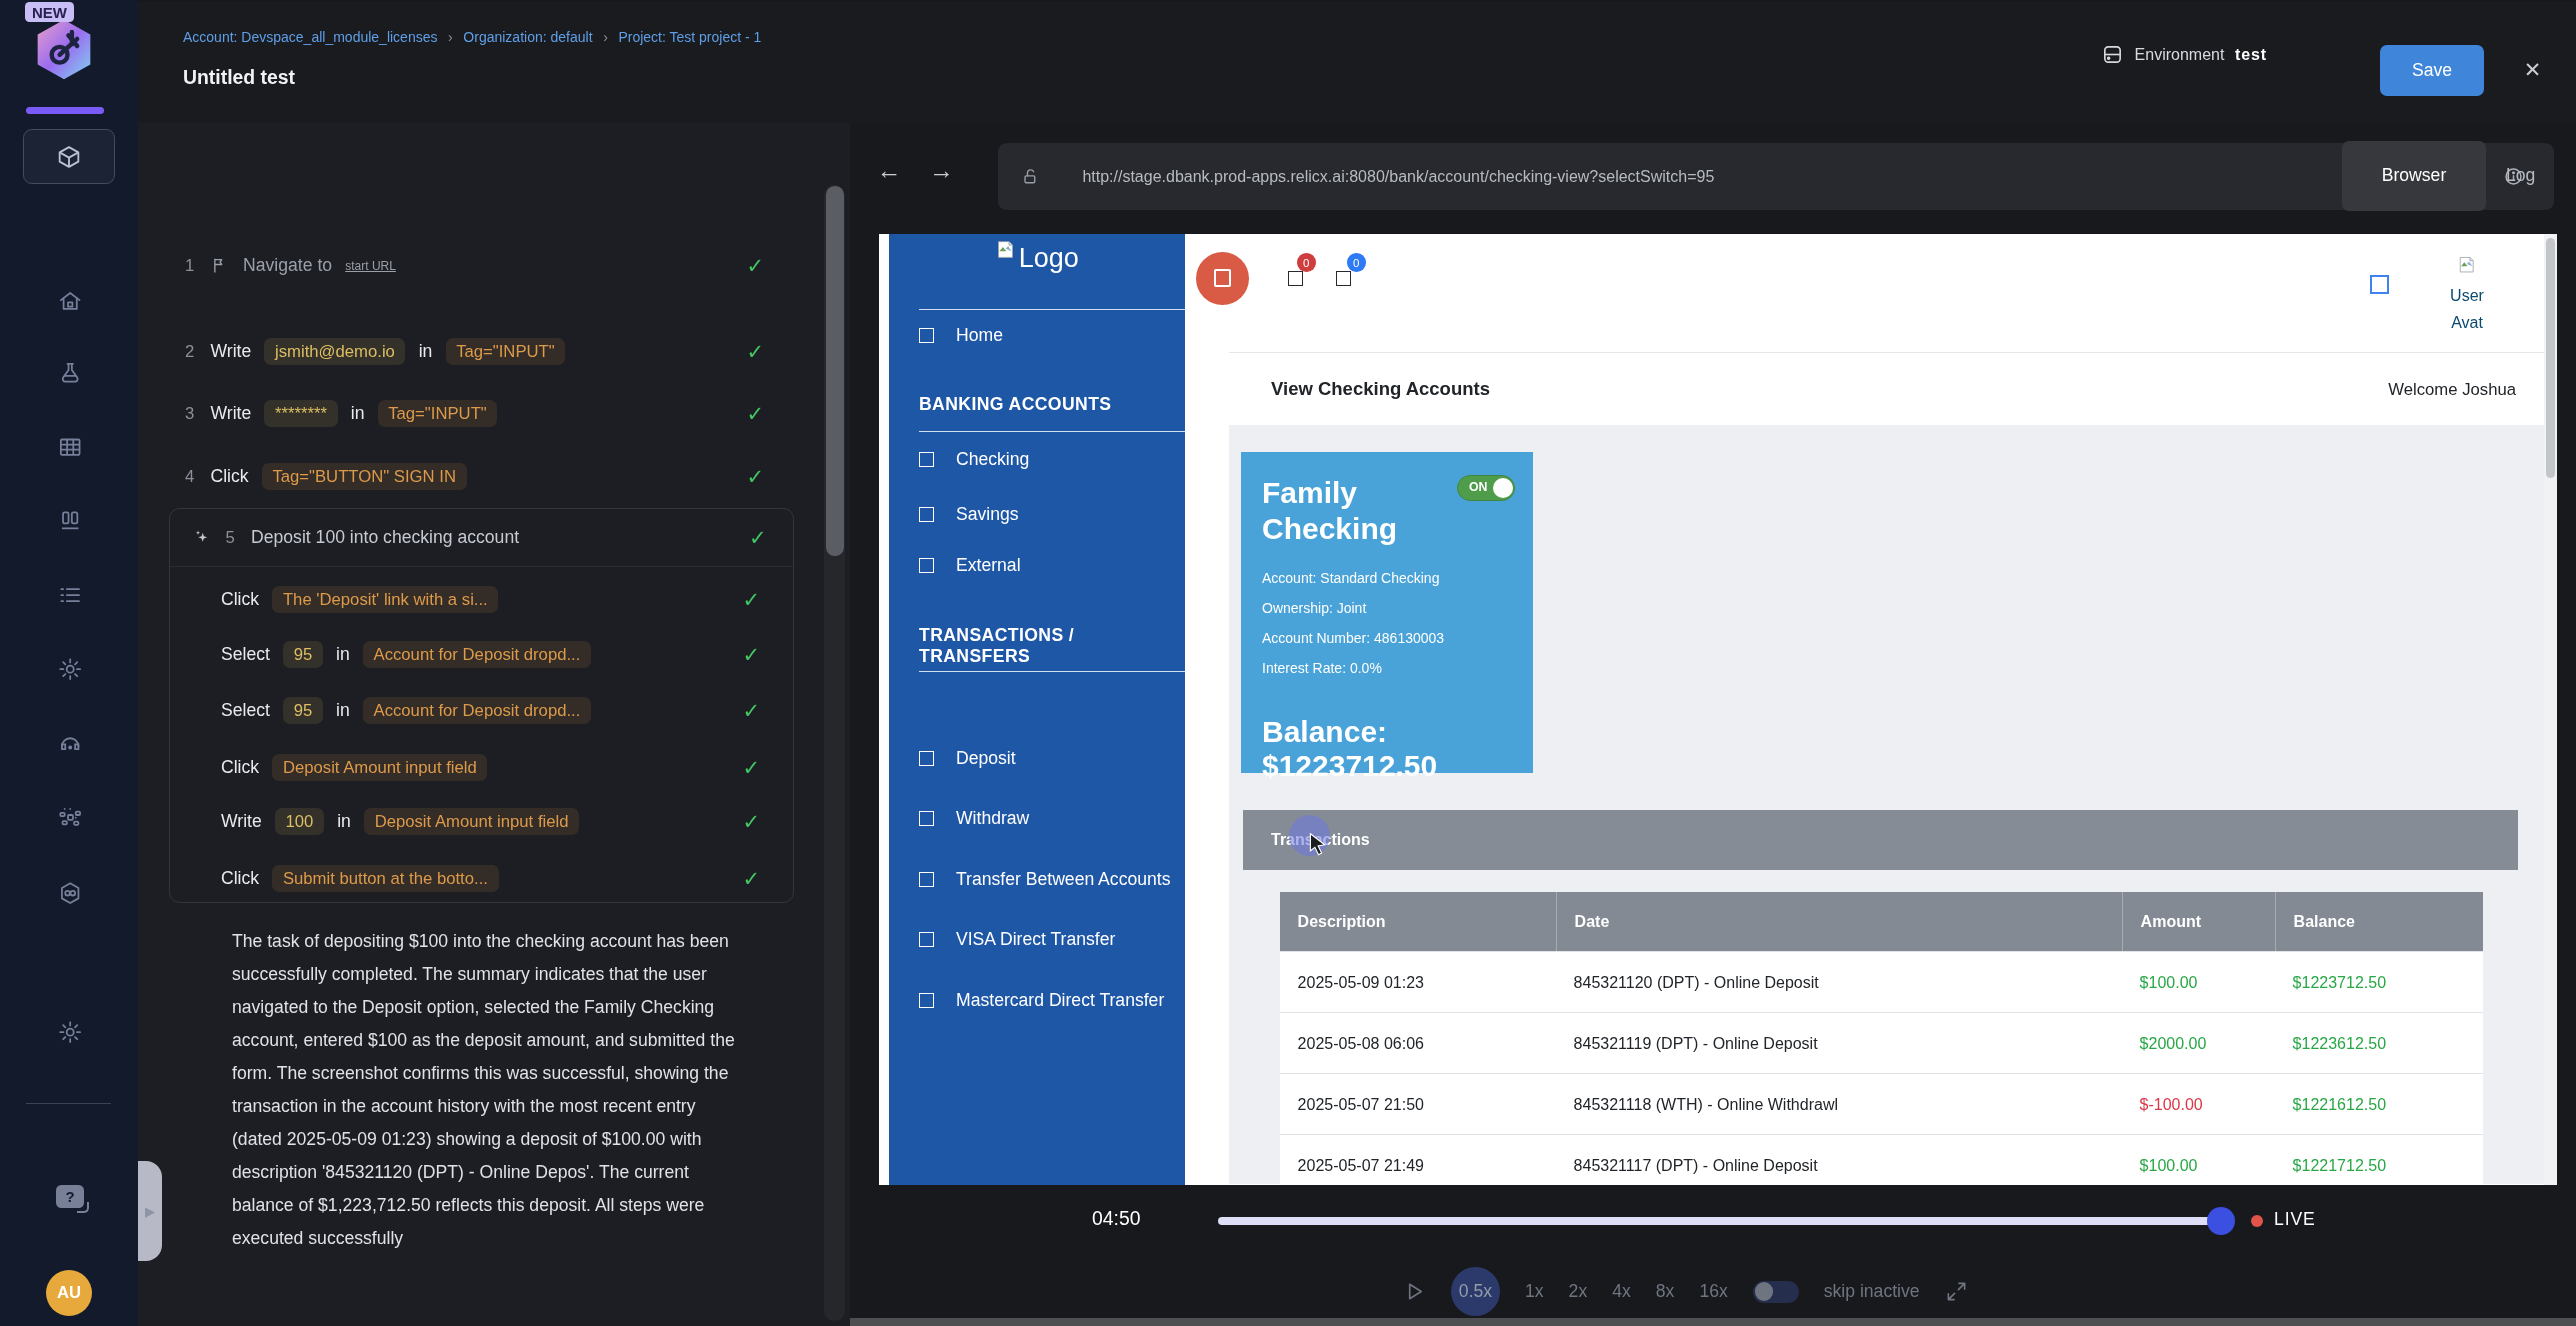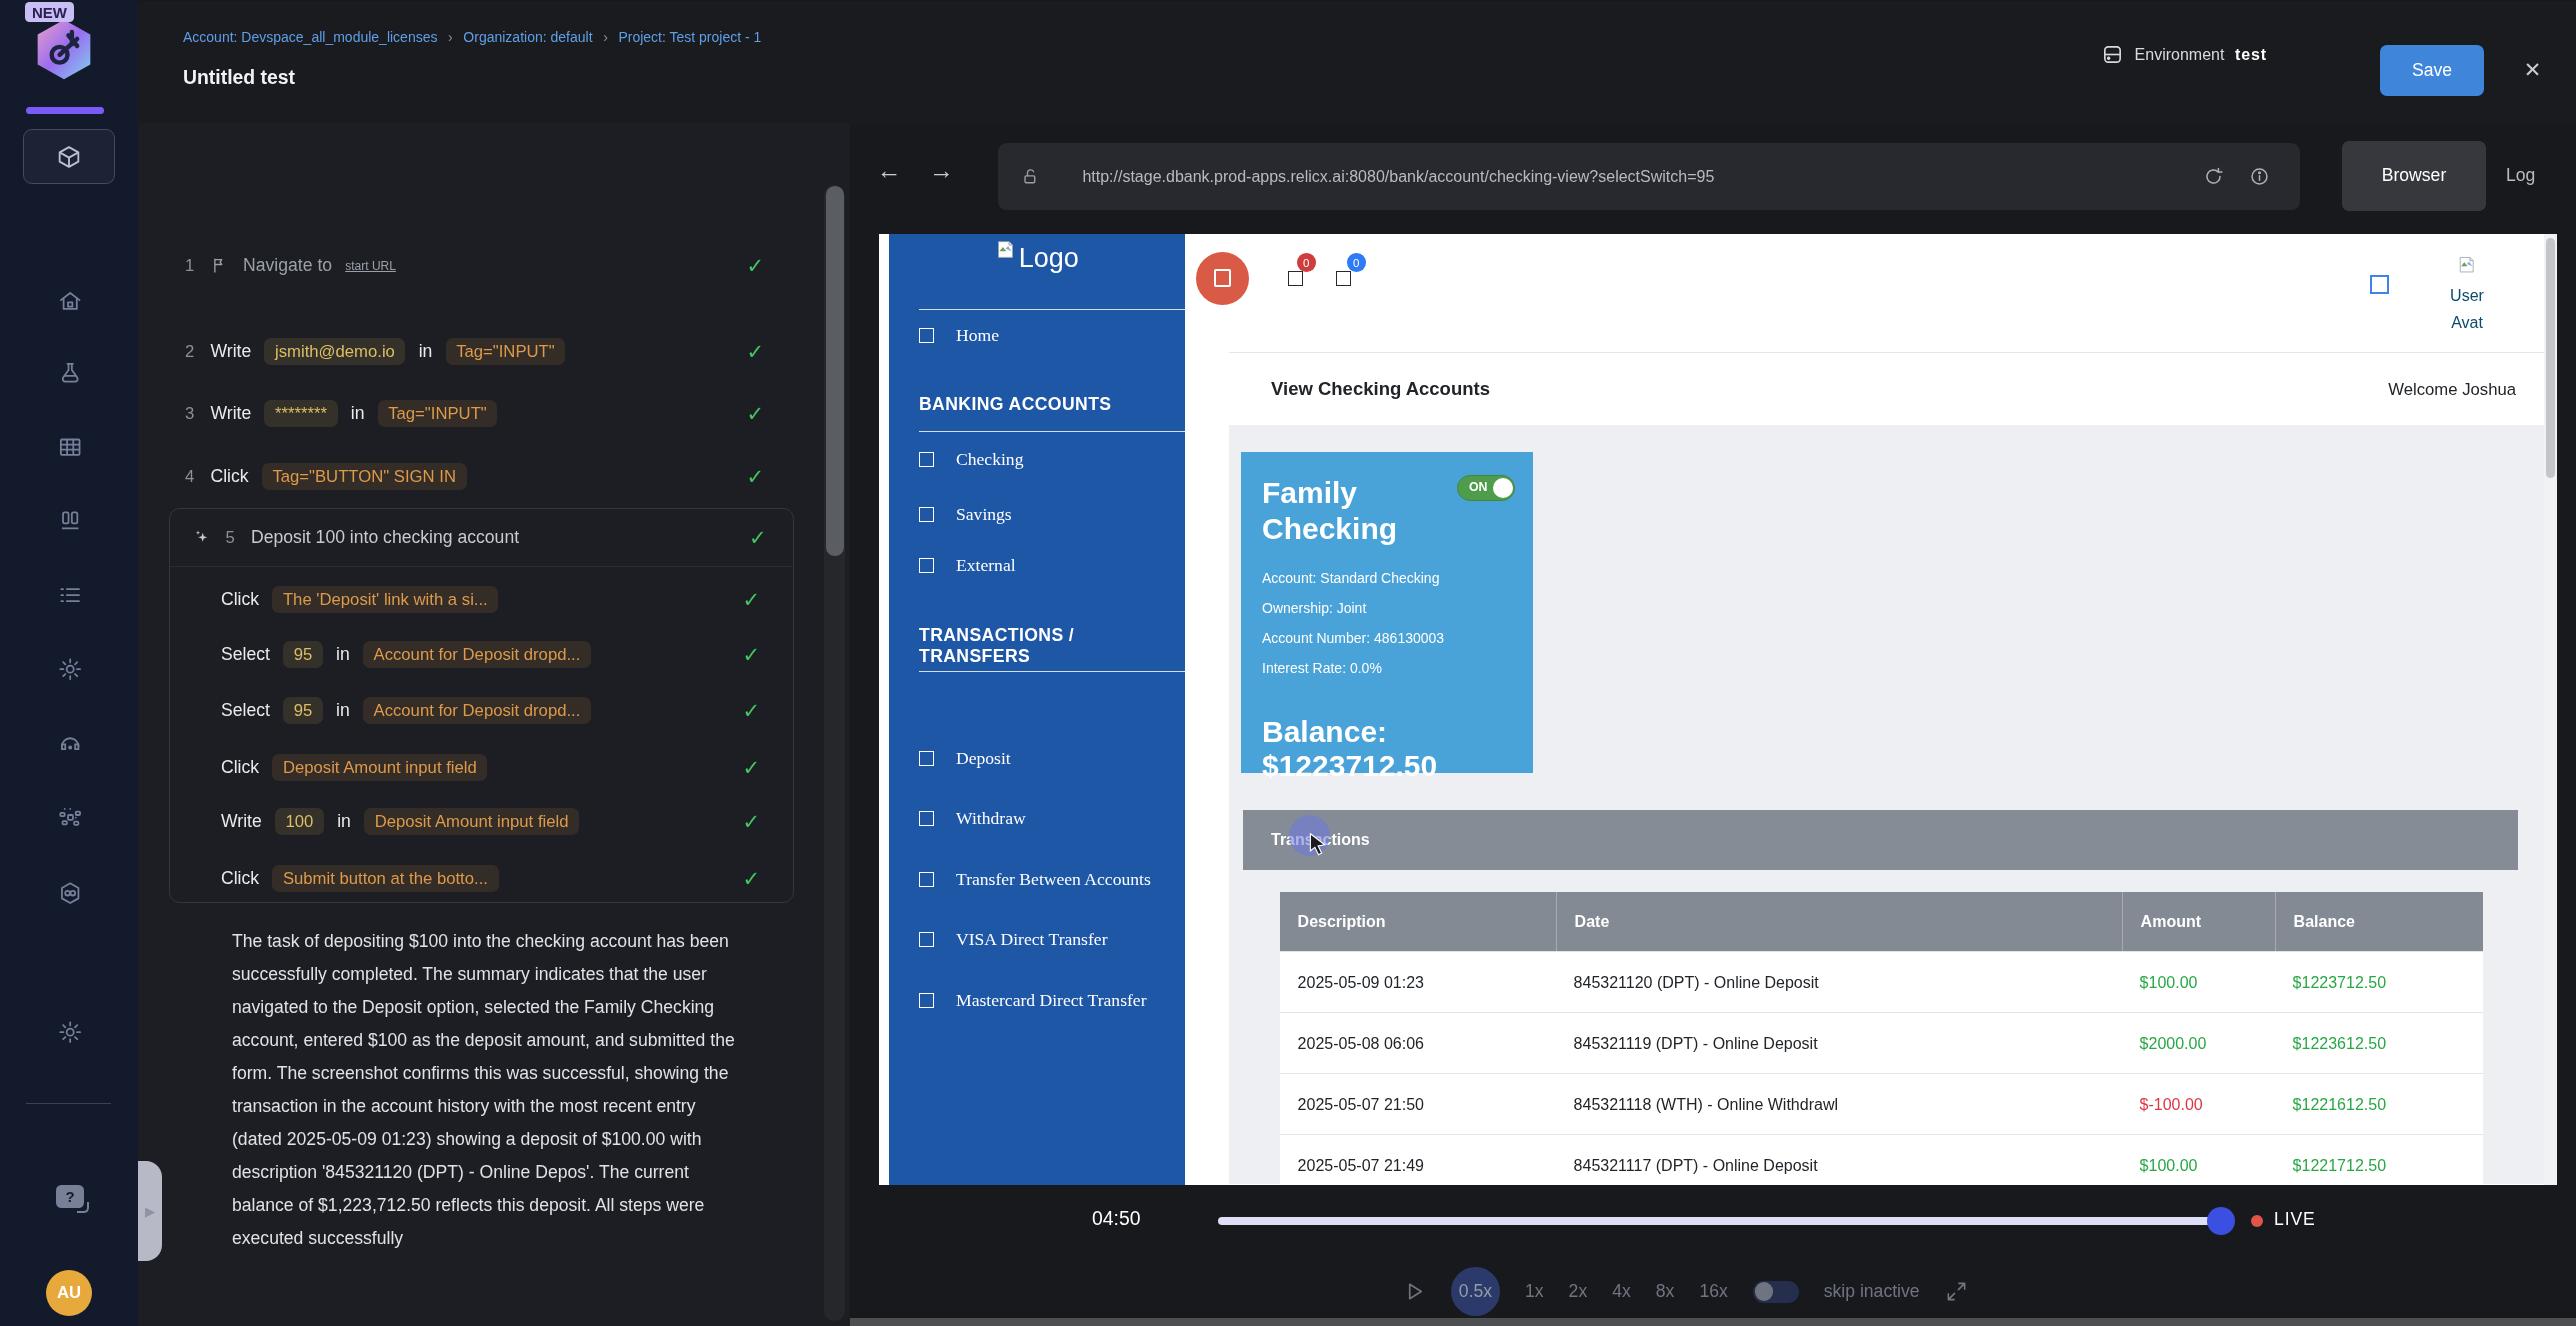--- a/index.html
+++ b/index.html
@@ -50,37 +50,37 @@
   .group-title { color:#c6cad2; font-size:17.6px; }
   .grow { position:absolute; left:51px; width:539px; height:39px; display:flex; align-items:center; gap:13.2px; }
   .sparkle { color:#c3c8d2; }
   .summary { position:absolute; left:94px; top:802px; width:514px; font-size:17.6px; line-height:33px; color:#e0e2e6; }
   .steps-scroll-track { position:absolute; left:686px; top:62px; width:21px; height:1136px; border-radius:10.6px; background:#26272b; }
   .steps-scroll-thumb { position:absolute; left:688px; top:63px; width:17.6px; height:370px; border-radius:8.8px; background:#5a5d64; }
 
   
   .browser-panel { position:absolute; left:850px; top:123px; width:1726px; height:1203px; background:#18191d; }
   .nav-arrow { position:absolute; top:28px; width:39px; height:39px; color:#c9ccd2; font-size:25px; display:flex; align-items:center; justify-content:center; }
-  .url-bar { position:absolute; left:148px; top:20px; width:1302px; height:67px; background:#28292e; border-radius:8.8px; display:flex; align-items:center; }
+  .url-bar { position:absolute; left:148px; top:20px; width:1556px; height:67px; background:#28292e; border-radius:8.8px; display:flex; align-items:center; }
   .lock-ic { margin-left:23px; color:#9aa0a8; }
   .url-text { margin-left:42px; color:#b6bbc2; font-size:16px; white-space:nowrap; overflow:hidden; }
   .url-actions { position:absolute; right:30px; top:0; height:67px; display:flex; align-items:center; gap:25px; color:#aeb3bb; }
   .browser-tab { position:absolute; left:1492px; top:17.6px; width:144px; height:70px; background:#37383d; border-radius:7px; color:#fff; font-size:17.6px; display:flex; align-items:center; justify-content:center; }
   .log-tab { position:absolute; left:1656px; top:17.6px; height:70px; color:#b7bcc3; font-size:17.6px; display:flex; align-items:center; }
   .bottom-strip { position:absolute; left:0; bottom:0; width:100%; height:8px; background:#4e4f51; }
 
   
   .viewport { position:absolute; left:29px; top:111px; width:1678px; height:951px; background:#ffffff; overflow:hidden; }
   .bank-side { position:absolute; left:10px; top:0; width:296px; height:951px; background:#1f57a7; }
   .bank-logo-row { position:absolute; left:0; top:5.3px; width:100%; display:flex; justify-content:center; align-items:flex-end; gap:2.6px; color:#fff; }
   .bank-logo-text { font-size:27px; color:#fff; }
   .bside-div { position:absolute; left:30px; width:285px; height:0.9px; background:rgba(255,255,255,.8); }
   .bside-row { position:absolute; left:30px; width:290px; display:flex; align-items:center; }
   .sq { width:15px; height:15px; border:1.8px solid #fff; flex:none; }
-  .bside-label { color:#fff; font-size:17.6px; margin-left:22px;font-family:Liberation Serif, serif; }
+  .bside-label { color:#fff; font-size:17.6px; margin-left:22px; }
   .bside-sec { position:absolute; left:30px; color:#fff; font-size:17.6px; font-weight:bold; letter-spacing:0.4px; }
   .rec-circle { position:absolute; left:317px; top:17.6px; width:53px; height:53px; border-radius:50%; background:#d95b45; display:flex; align-items:center; justify-content:center; }
   .rec-square { width:17.6px; height:17.6px; border:2.6px solid #fff; border-radius:1.8px; }
   .ph-sq { position:absolute; width:15px; height:15px; border:1.8px solid #26292e; }
   .badge { position:absolute; width:18.5px; height:18.5px; border-radius:50%; color:#fff; font-size:11.5px; display:flex; align-items:center; justify-content:center; }
   .blue-outline-sq { position:absolute; left:1491px; top:41px; width:18.5px; height:18.5px; border:2.2px solid #3e83f0; }
   .user-avatar-ph { position:absolute; left:1551px; top:21px; width:74px; text-align:center; color:#0c4a6e; font-size:16px; line-height:27px; }
   .bank-hdr-div { position:absolute; left:350px; top:118px; width:1315px; height:0.9px; background:#e4e6e9; }
   .bank-page-title { position:absolute; left:392px; top:144px; font-size:18.5px; font-weight:bold; color:#212529; }
   .welcome { position:absolute; right:41px; top:146px; font-size:16.7px; color:#212529; }

